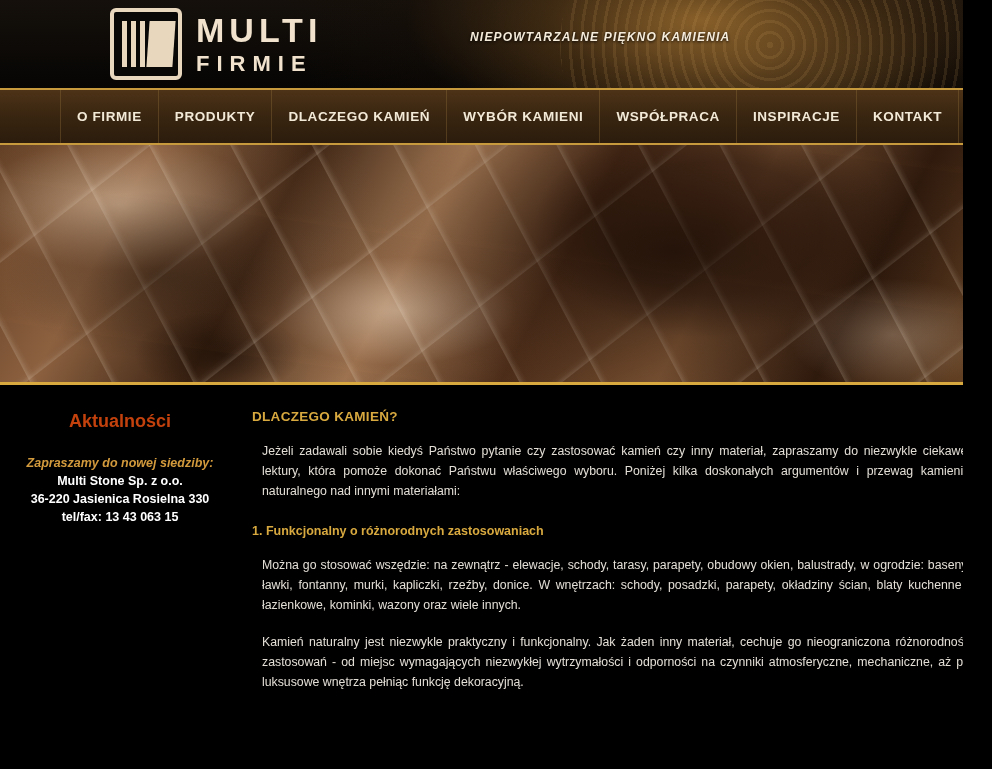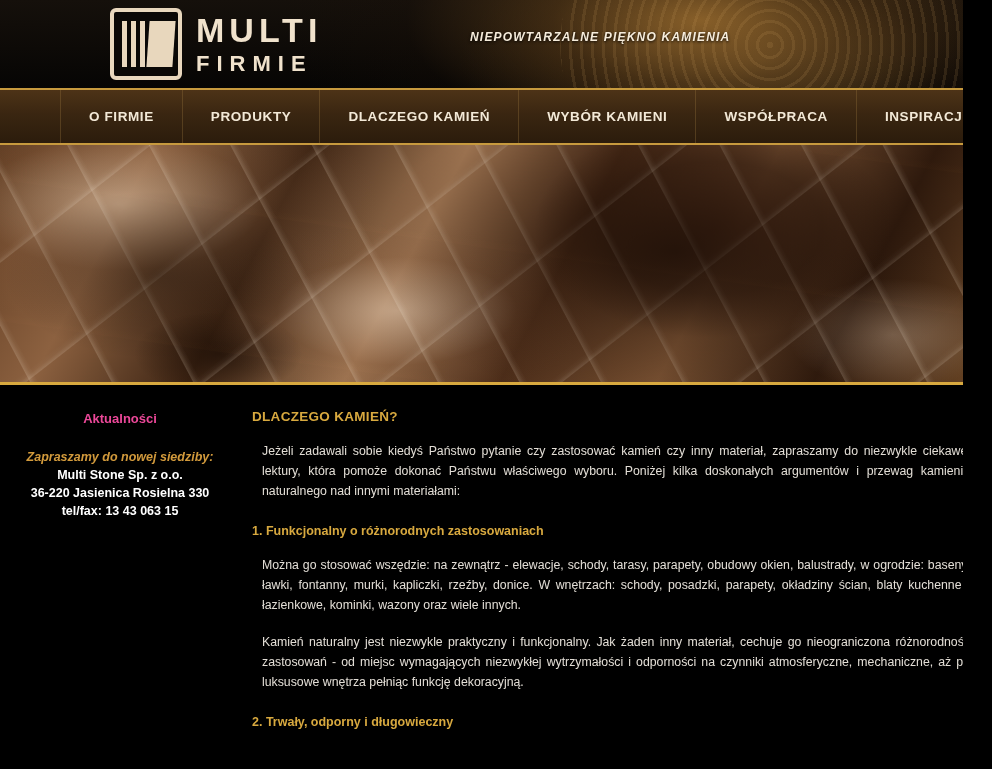--- a/index.html
+++ b/index.html
@@ -105,21 +105,21 @@
     background: linear-gradient(180deg, #4d3317 0%, #3a2611 45%, #2b1c0c 100%);
     border-top: 2px solid #c79a3e;
     border-bottom: 2px solid #c79a3e;
     display: flex;
     align-items: stretch;
     padding-left: 60px;
   }
   .nav-item {
     display: flex;
     align-items: center;
-    padding: 0 28px;
+    padding: 0 16px;
     color: #f3e9d7;
     font-size: 13.5px;
     font-weight: bold;
     letter-spacing: .6px;
     cursor: pointer;
     border-right: 1px solid rgba(150,115,60,0.35);
     white-space: nowrap;
   }
   .nav-item:first-child { border-left: 1px solid rgba(150,115,60,0.35); }
 
@@ -180,22 +180,22 @@
     display: flex;
   }
   .sidebar {
     width: 240px;
     padding-top: 26px;
     text-align: center;
     color: #fff;
   }
   .sidebar h3 {
     margin: 0 0 24px 0;
-    font-size: 13px;
-    color: #ec4899;
+    font-size: 18px;
+    color: #c2410c;
     font-weight: bold;
   }
   .sidebar .invite {
     color: #d29a3c;
     font-size: 12.5px;
     font-weight: bold;
     font-style: italic;
     margin-bottom: 3px;
   }
   .sidebar .addr {
@@ -297,19 +297,18 @@
       <div class="addr">36-220 Jasienica Rosielna 330</div>
       <div class="addr">tel/fax: 13 43 063 15</div>
     </div>
 
     <div class="main">
       <h2>DLACZEGO KAMIEŃ?</h2>
       <p>Jeżeli zadawali sobie kiedyś Państwo pytanie czy zastosować kamień czy inny materiał, zapraszamy do niezwykle ciekawej lektury, która pomoże dokonać Państwu właściwego wyboru. Poniżej kilka doskonałych argumentów i przewag kamienia naturalnego nad innymi materiałami:</p>
       <h4>1. Funkcjonalny o różnorodnych zastosowaniach</h4>
       <p>Można go stosować wszędzie: na zewnątrz - elewacje, schody, tarasy, parapety, obudowy okien, balustrady, w ogrodzie: baseny, ławki, fontanny, murki, kapliczki, rzeźby, donice. W wnętrzach: schody, posadzki, parapety, okładziny ścian, blaty kuchenne i łazienkowe, kominki, wazony oraz wiele innych.</p>
       <p>Kamień naturalny jest niezwykle praktyczny i funkcjonalny. Jak żaden inny materiał, cechuje go nieograniczona różnorodność zastosowań - od miejsc wymagających niezwykłej wytrzymałości i odporności na czynniki atmosferyczne, mechaniczne, aż po luksusowe wnętrza pełniąc funkcję dekoracyjną.</p>
-      <h4>2. Trwały, odporny i długowieczny</h4>
     </div>
 
     <div class="footer-fade"></div>
   </div>
 
 </div>
 
 </body></html>

